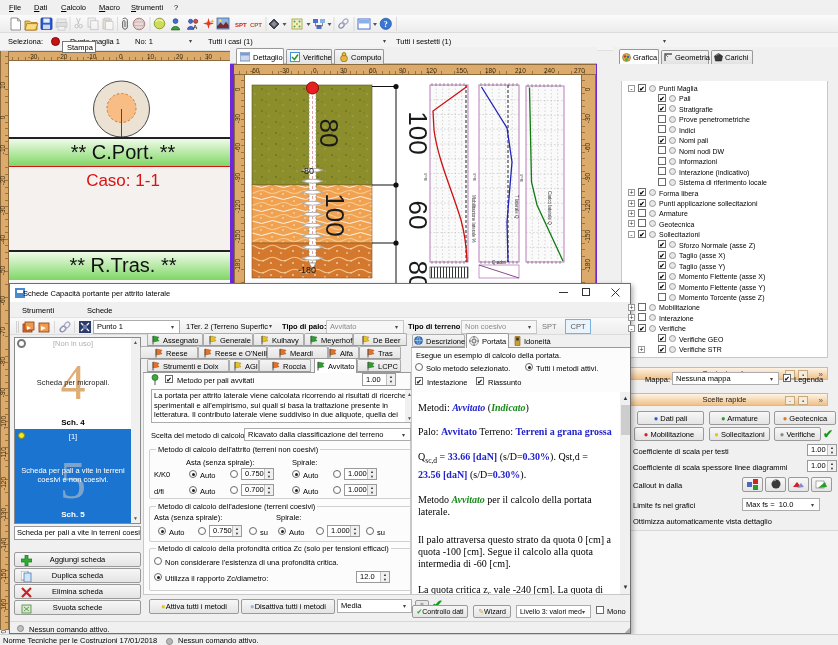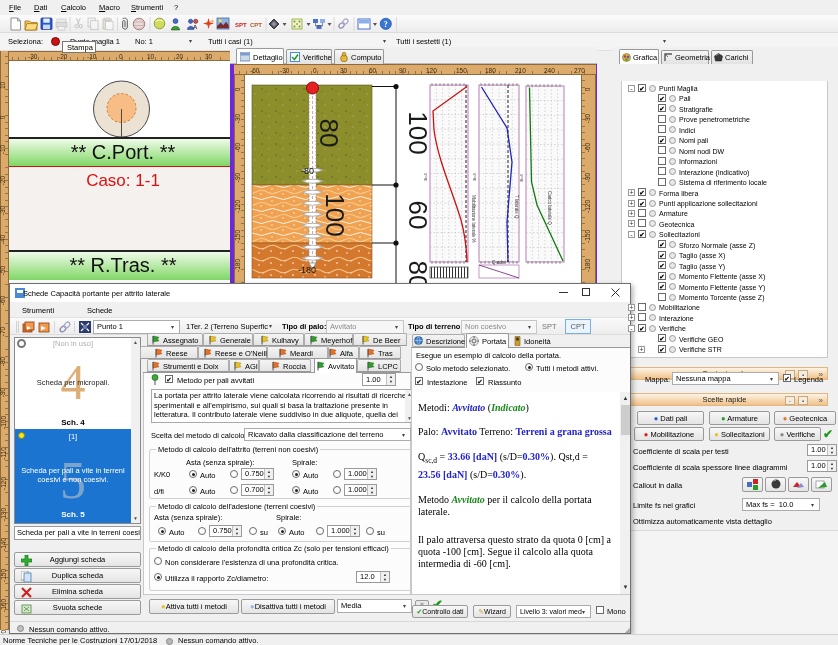--- a/index.html
+++ b/index.html
@@ -1003,20 +1003,21 @@
   <div class="abs" style="left:402px;top:108px;width:218px;height:202px;background:#fff;overflow:hidden;font-family:'Liberation Serif';font-size:10px;color:#000;">
     <div class="abs" style="left:6px;top:10px;">Metodi: <b style="color:#2222cc;"><i>Avvitato</i></b> (<b style="color:#1a8a1a;"><i>Indicato</i></b>)</div>
     <div class="abs" style="left:6px;top:34px;">Palo: <b style="color:#2222cc;">Avvitato</b> Terreno: <b style="color:#2222cc;">Terreni a grana grossa</b></div>
     <div class="abs" style="left:6px;top:59px;">Q<span style="font-size:7.5px;vertical-align:-3px;">sc,d</span> = <b style="color:#2222cc;">33.66 [daN]</b> (s/D=<b style="color:#2222cc;">0.30%</b>). Qst,d =</div>
     <div class="abs" style="left:6px;top:77px;"><b style="color:#2222cc;">23.56 [daN]</b> (s/D=<b style="color:#2222cc;">0.30%</b>).</div>
     <div class="abs" style="left:6px;top:102px;">Metodo <b style="color:#1a8a1a;"><i>Avvitato</i></b> per il calcolo della portata</div>
     <div class="abs" style="left:6px;top:114px;">laterale.</div>
     <div class="abs" style="left:6px;top:142px;">Il palo attraversa questo strato da quota 0 [cm] a</div>
     <div class="abs" style="left:6px;top:154px;">quota -100 [cm]. Segue il calcolo alla quota</div>
     <div class="abs" style="left:6px;top:166px;">intermedia di -60 [cm].</div>
+    <div class="abs" style="left:6px;top:192px;">La quota critica z<span style="font-size:7.5px;vertical-align:-3px;">c</span> vale -240 [cm]. La quota di</div>
   </div>
   <div class="abs" style="left:610px;top:108px;width:11px;height:202px;background:#f0f0f0;">
     <div style="text-align:center;font-size:6px;color:#333;line-height:13px;">▲</div>
     <div class="abs" style="top:13px;left:1px;width:9px;height:30px;background:#cdcdcd;"></div>
     <div class="abs" style="bottom:0;width:11px;text-align:center;font-size:6px;color:#333;line-height:13px;">▼</div>
   </div>
   <div class="btn" style="left:402px;top:321px;width:56px;height:13px;line-height:12px;font-size:7px;white-space:nowrap;"><span style="color:#2a9a2a;">✔</span>Controllo dati</div>
   <div class="btn" style="left:463px;top:321px;width:38px;height:13px;line-height:12px;font-size:7px;"><span style="color:#c8a030;">✎</span>Wizard</div>
   <div class="combo" style="left:506px;top:321px;width:75px;height:13px;line-height:11px;font-size:7px;">Livello 3: valori med<span class="ar">▾</span></div>
   <span class="cb" style="left:586px;top:322px;"></span>

